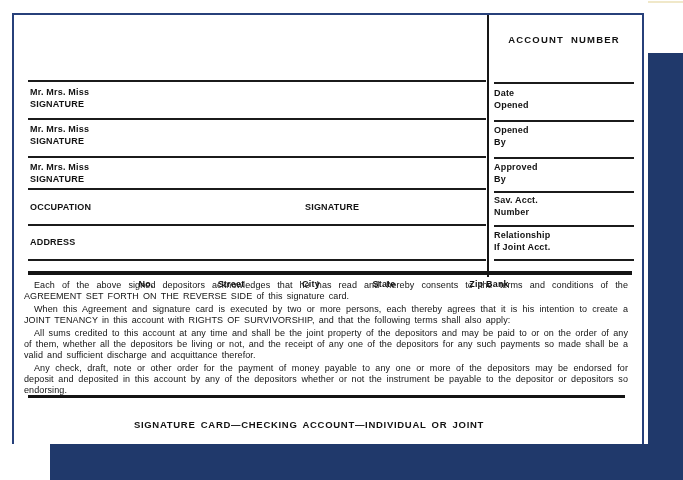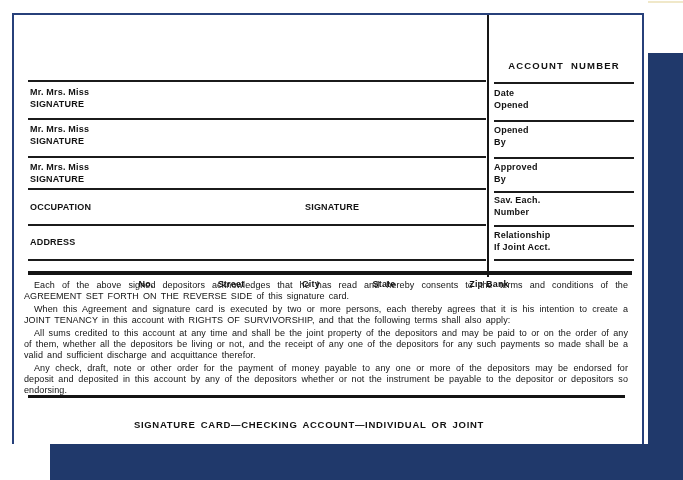--- a/index.html
+++ b/index.html
@@ -32,21 +32,21 @@
   .footer-rule { left:28px; top:395px; width:597px; height:3px; background:#141414; }
 
   
   .lbl {
     font-size:9px; font-weight:bold; color:#121212;
     line-height:12px; letter-spacing:0.2px; white-space:nowrap;
   }
   .acct-num {
     left:488px; top:34px; width:152px; text-align:center;
     font-size:9.5px; font-weight:bold; color:#121212;
-    letter-spacing:1.2px; word-spacing:3px; white-space:nowrap;margin-top:26px;
+    letter-spacing:1.2px; word-spacing:3px; white-space:nowrap;
   }
   .sig-row-0 { left:30px; top:86px; }
   .sig-row-1 { left:30px; top:123px; }
   .sig-row-2 { left:30px; top:161px; }
   .occupation { left:30px; top:201px; }
   .telephone  { left:305px; top:201px; }
   .address    { left:30px; top:236px; }
   .bk-row-0 { left:494px; top:87px; }
   .bk-row-1 { left:494px; top:124px; }
   .bk-row-2 { left:494px; top:161px; }
@@ -124,21 +124,21 @@
   </div>
   <div class="abs lbl bk-row-1">
     <div>Opened</div>
     <div>By</div>
   </div>
   <div class="abs lbl bk-row-2">
     <div>Approved</div>
     <div>By</div>
   </div>
   <div class="abs lbl bk-row-3">
-    <div>Sav. Each.</div>
+    <div>Sav. Acct.</div>
     <div>Number</div>
   </div>
   <div class="abs lbl bk-row-4">
     <div>Relationship</div>
     <div>If Joint Acct.</div>
   </div>
 
   <div class="abs terms">
     <p>Each of the above signed depositors acknowledges that he has read and hereby consents to the terms and conditions of the AGREEMENT SET FORTH ON THE REVERSE SIDE of this signature card.</p>
     <p>When this Agreement and signature card is executed by two or more persons, each thereby agrees that it is his intention to create a JOINT TENANCY in this account with RIGHTS OF SURVIVORSHIP, and that the following terms shall also apply:</p>

